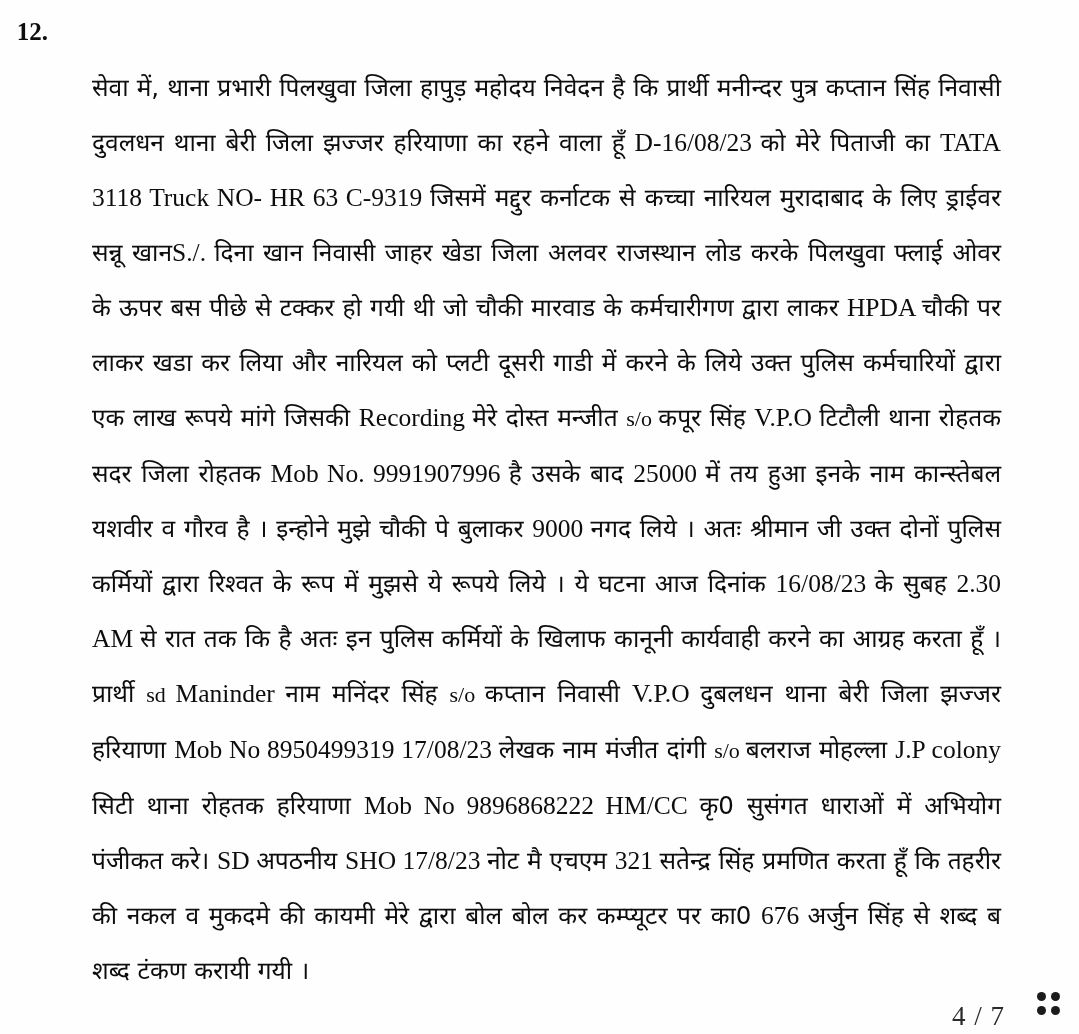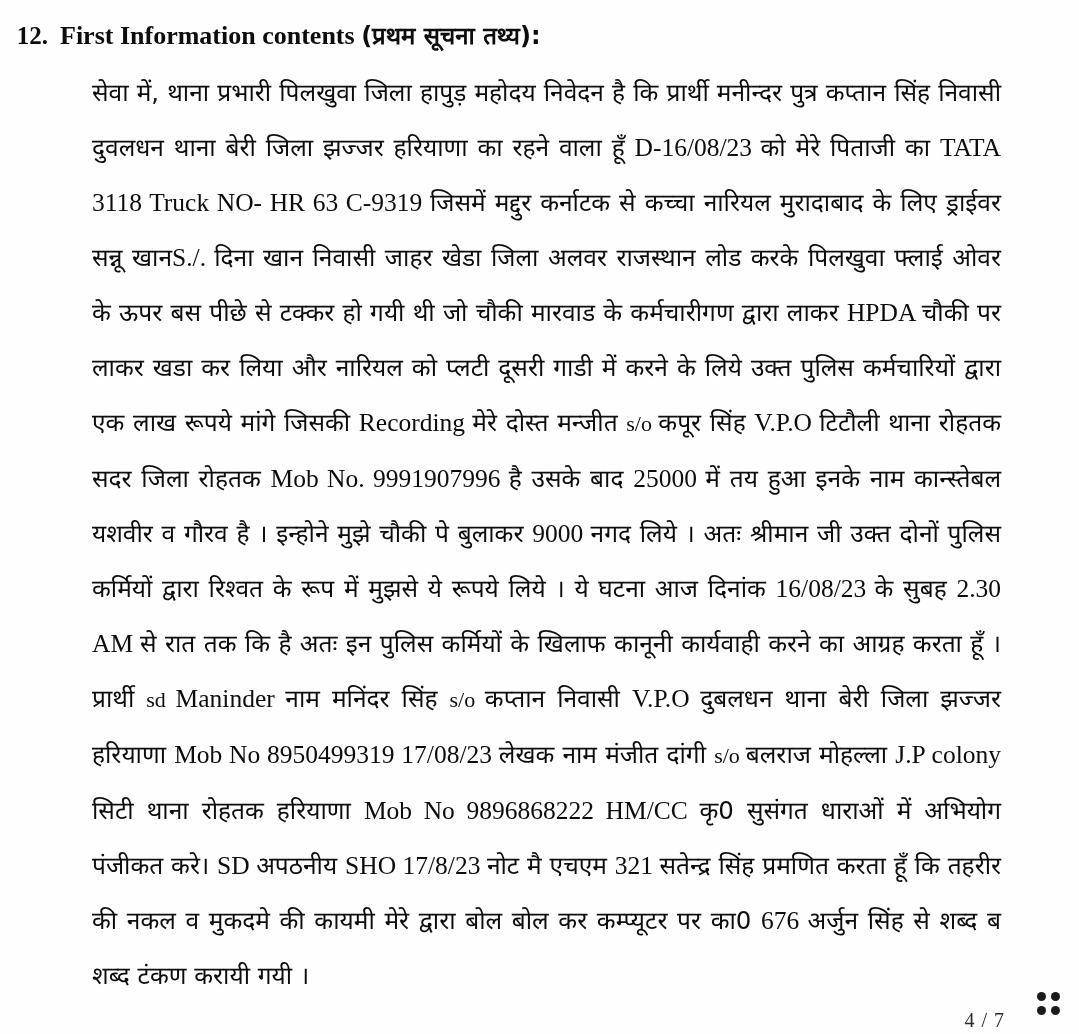--- a/index.html
+++ b/index.html
@@ -62,21 +62,21 @@
     font-size: 25.5px;
   }
   .body-text .sm {
     font-size: 22px;
     font-family: "Liberation Serif", serif;
   }
   .pageno {
     position: absolute;
     right: 74px;
     bottom: 2px;
-    font-size: 20px;
+    font-size: 27px;
     font-family: "Liberation Serif", serif;
     color: #2b2b2b;
     letter-spacing: 1px;
   }
   .dots {
     position: absolute;
     right: 16px;
     bottom: 10px;
     width: 26px;
     height: 34px;
@@ -94,24 +94,20 @@
   .dots i:nth-child(3) { left: 0;  top: 16px; }
   .dots i:nth-child(4) { left: 14px; top: 16px; }
 </style>
 </head>
 <body>
 
 <div class="page">
 
   <div class="section-head">
     <div class="item-num">12.</div>
-    <div class="head-title">
-      <span>First Information contents</span>
-      <span class="dev">(प्रथम सूचना तथ्य):</span>
-    </div>
   </div>
 
   <div class="body-text" id="fir-body"><span class="dev">सेवा में, थाना प्रभारी पिलखुवा जिला हापुड़ महोदय निवेदन है कि प्रार्थी मनीन्दर पुत्र कप्तान सिंह निवासी दुवलधन थाना बेरी जिला झज्जर हरियाणा का रहने वाला हूँ </span><span class="lat">D-16/08/23 </span><span class="dev">को मेरे पिताजी का </span><span class="lat">TATA 3118 Truck NO- HR 63 C-9319 </span><span class="dev">जिसमें मद्दुर कर्नाटक से कच्चा नारियल मुरादाबाद के लिए ड्राईवर सन्नू खान</span><span class="lat">S./. </span><span class="dev">दिना खान निवासी जाहर खेडा जिला अलवर राजस्थान लोड करके पिलखुवा फ्लाई ओवर के ऊपर बस पीछे से टक्कर हो गयी थी जो चौकी मारवाड के कर्मचारीगण द्वारा लाकर </span><span class="lat">HPDA </span><span class="dev">चौकी पर लाकर खडा कर लिया और नारियल को प्लटी दूसरी गाडी में करने के लिये उक्त पुलिस कर्मचारियों द्वारा एक लाख रूपये मांगे जिसकी </span><span class="lat">Recording </span><span class="dev">मेरे दोस्त मन्जीत </span><span class="sm">s/o </span><span class="dev">कपूर सिंह </span><span class="lat">V.P.O </span><span class="dev">टिटौली थाना रोहतक सदर जिला रोहतक </span><span class="lat">Mob No. 9991907996 </span><span class="dev">है उसके बाद </span><span class="lat">25000 </span><span class="dev">में तय हुआ इनके नाम कान्स्तेबल यशवीर व गौरव है । इन्होने मुझे चौकी पे बुलाकर </span><span class="lat">9000 </span><span class="dev">नगद लिये । अतः श्रीमान जी उक्त दोनों पुलिस कर्मियों द्वारा रिश्वत के रूप में मुझसे ये रूपये लिये । ये घटना आज दिनांक </span><span class="lat">16/08/23 </span><span class="dev">के सुबह </span><span class="lat">2.30 AM </span><span class="dev">से रात तक कि है अतः इन पुलिस कर्मियों के खिलाफ कानूनी कार्यवाही करने का आग्रह करता हूँ । प्रार्थी </span><span class="sm">sd </span><span class="lat">Maninder </span><span class="dev">नाम मनिंदर सिंह </span><span class="sm">s/o </span><span class="dev">कप्तान निवासी </span><span class="lat">V.P.O </span><span class="dev">दुबलधन थाना बेरी जिला झज्जर हरियाणा </span><span class="lat">Mob No 8950499319 17/08/23 </span><span class="dev">लेखक नाम मंजीत दांगी </span><span class="sm">s/o </span><span class="dev">बलराज मोहल्ला </span><span class="lat">J.P colony </span><span class="dev">सिटी थाना रोहतक हरियाणा </span><span class="lat">Mob No 9896868222 HM/CC </span><span class="dev">कृ0 सुसंगत धाराओं में अभियोग पंजीकत करे। </span><span class="lat">SD </span><span class="dev">अपठनीय </span><span class="lat">SHO 17/8/23 </span><span class="dev">नोट मै एचएम </span><span class="lat">321 </span><span class="dev">सतेन्द्र सिंह प्रमणित करता हूँ कि तहरीर की नकल व मुकदमे की कायमी मेरे द्वारा बोल बोल कर कम्प्यूटर पर का0 </span><span class="lat">676 </span><span class="dev">अर्जुन सिंह से शब्द ब शब्द टंकण करायी गयी ।</span></div>
 
   <div class="pageno">4 / 7</div>
 
   <div class="dots">
     <i></i>
       <i></i>
       <i></i>

